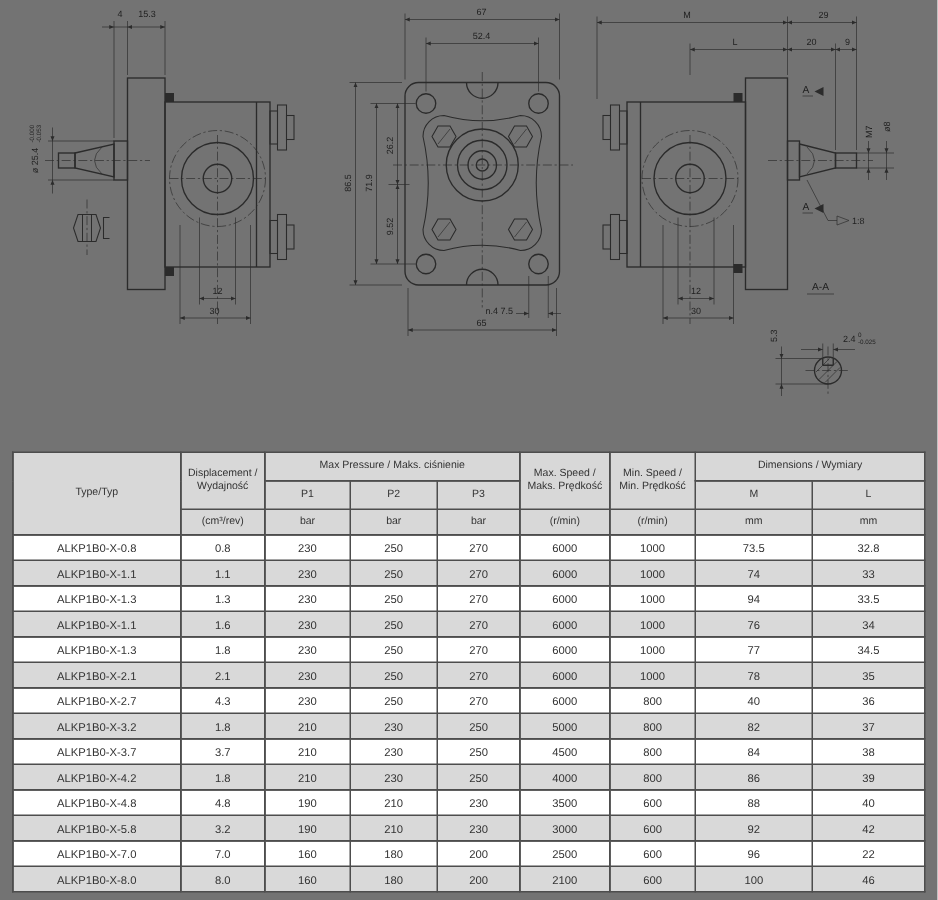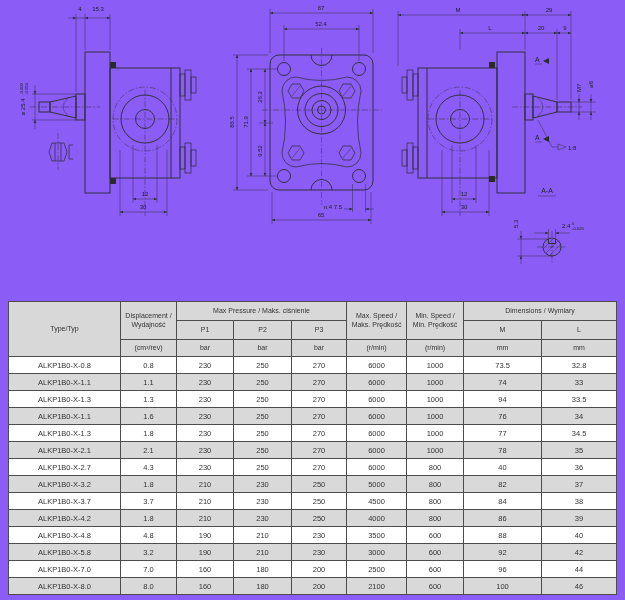--- a/index.html
+++ b/index.html
@@ -1,17 +1,17 @@
 <!DOCTYPE html>
 <html><head>
 <meta charset="utf-8">
 <style>
   html,body{margin:0;padding:0;background:#fff}
   body{width:625px;height:600px;font-family:"Liberation Sans",sans-serif}
-  .sheet{position:relative;width:625px;height:600px;background:#8b5cf6;overflow:hidden}
+  .sheet{position:relative;width:625px;height:600px;background:#737373;overflow:hidden}
   svg{position:absolute;left:0;top:0}
   .o{fill:none;stroke:#2b2b2b;stroke-width:.9}
   .hx{fill:none;stroke:#2b2b2b;stroke-width:.7}
   .d{fill:none;stroke:#2b2b2b;stroke-width:.45}
   .c{fill:none;stroke:#2b2b2b;stroke-width:.45;stroke-dasharray:6 1.8 1.5 1.8}
   .fillb{fill:#2b2b2b;stroke:none}
   .t{font-family:"Liberation Sans",sans-serif;font-size:6px;fill:#1f1f1f}
   .t7{font-size:6.8px}
   .ts{font-size:4.2px}
   .me{marker-end:url(#arr)}
@@ -468,21 +468,21 @@
         </tr>
         <tr>
           <td>ALKP1B0-X-7.0</td>
           <td>7.0</td>
           <td>160</td>
           <td>180</td>
           <td>200</td>
           <td>2500</td>
           <td>600</td>
           <td>96</td>
-          <td>44</td>
+          <td>22</td>
         </tr>
         <tr>
           <td>ALKP1B0-X-8.0</td>
           <td>8.0</td>
           <td>160</td>
           <td>180</td>
           <td>200</td>
           <td>2100</td>
           <td>600</td>
           <td>100</td>

